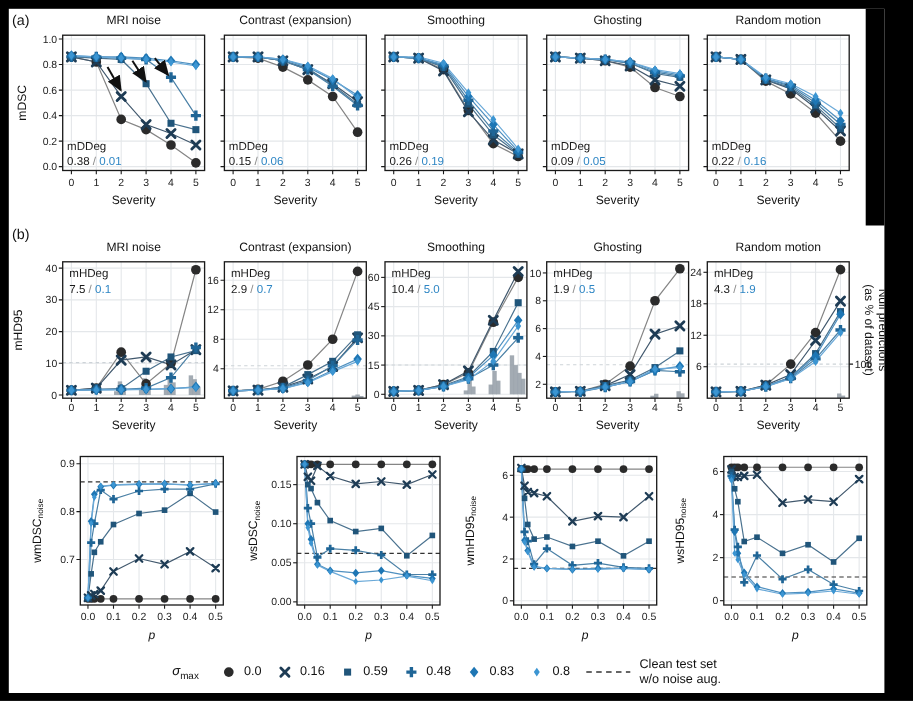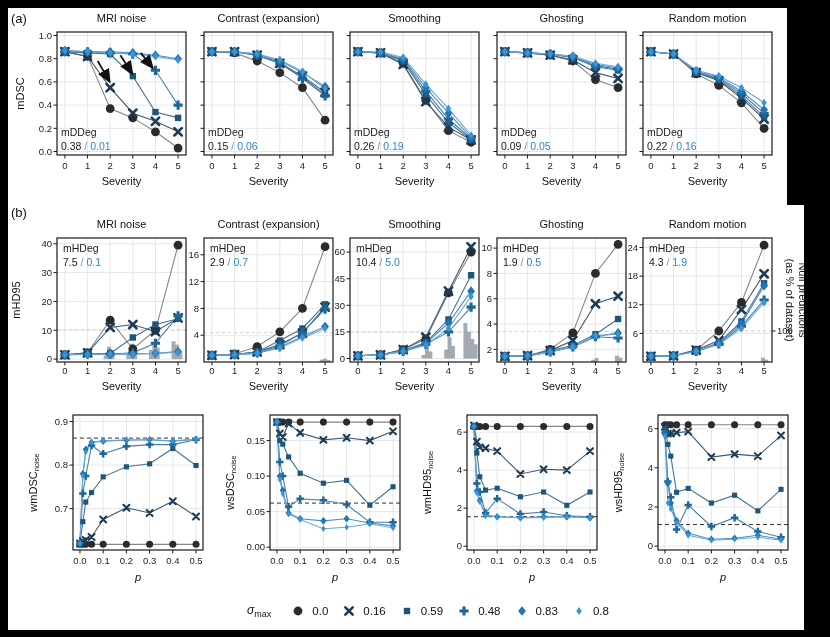--- a/index.html
+++ b/index.html
@@ -11,21 +11,21 @@
   #plabel-a{left:3px;top:3px;}
   #plabel-b{left:3px;top:197px;}
   #fig-svg{position:absolute;left:0;top:0;}
   svg text{font-family:"Liberation Sans","DejaVu Sans",sans-serif;}
   .t-title{font-size:11px;fill:#111;}
   .t-tick{font-size:9.5px;fill:#222;}
   .t-lab{font-size:11px;fill:#111;}
   .t-ann{font-size:10.5px;}
   .legend{position:absolute;left:0;top:585px;width:100%;height:36px;
           display:flex;justify-content:center;align-items:center;gap:13px;
-          font-size:11.5px;color:#111;margin-left:22px;}
+          font-size:11.5px;color:#111;}
   .legend .li{display:inline-flex;align-items:center;gap:6px;}
   .legend .sig{margin-right:6px;font-size:12px;}
   .legend sub{font-size:9px;}
   .dash-text{line-height:1.25;text-align:left;}
 </style>
 </head>
 <body>
 
 <div class="fig">
   <svg id="fig-svg" width="796" height="622">
@@ -1302,14 +1302,20 @@
           </svg>
           <span>0.83</span>
         </span>
         <span class="li">
           <svg width="16" height="14">
             <path d="M8 3L10.7 7L8 11L5.3 7Z" fill="#3c95d2"></path>
           </svg>
           <span>0.8</span>
         </span>
       </span>
+    <span class="li">
+      <svg width="44" height="12">
+          <line x1="2" y1="6" x2="42" y2="6" stroke="#333" stroke-width="1.4" stroke-dasharray="5,4"></line>
+        </svg>
+      <span class="dash-text"><span>Clean test set</span><br><span>w/o noise aug.</span></span>
+    </span>
   </div>
 </div>
 
 </body></html>

